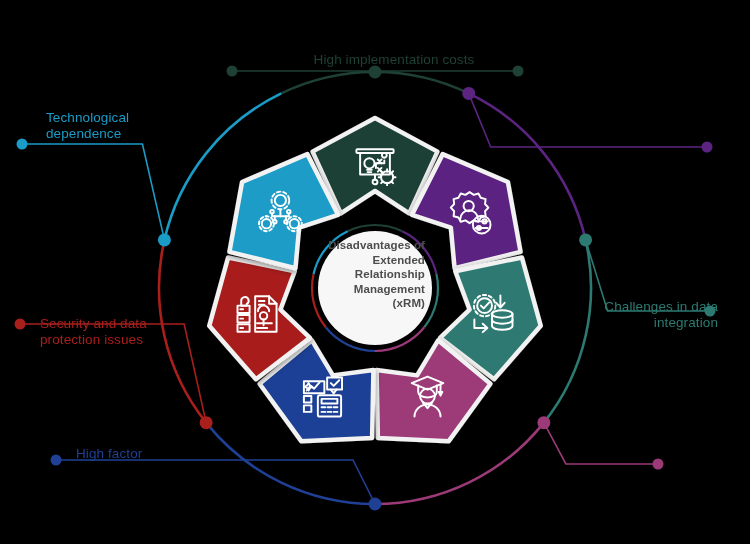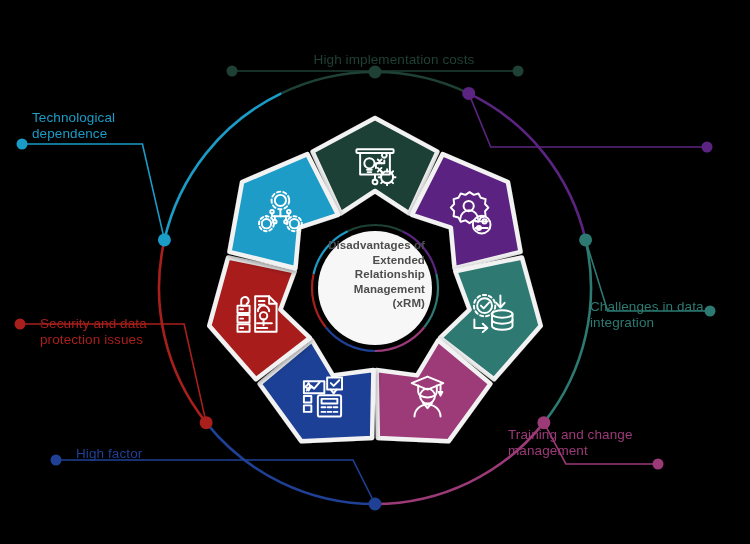--- a/index.html
+++ b/index.html
@@ -191,22 +191,20 @@
       </g>
   </svg>
 
   <div id="centerText">Disadvantages
 of Extended
 Relationship
 Management
 (xRM)</div>
 
   <div class="lbl c" id="lab0" style="left: 0px; top: 52px; width: 750px; color: rgb(30, 64, 53); text-align: center; padding-left: 19px;">High implementation costs</div>
-  <div class="lbl r" id="lab2" style="left: 590px; top: 299px; width: 128px; color: rgb(45, 122, 114);">Challenges in data
+  <div class="lbl r" id="lab2" style="left: 590px; top: 299px; width: 128px; color: rgb(45, 122, 114); text-align: right;">Challenges in data
 integration</div>
-  <div class="lbl r" id="lab3" style="left: 508px; top: 427px; width: 230px; color: rgb(156, 58, 120);">Training and change
-management</div>
   <div class="lbl l" id="lab4" style="left: 76px; top: 446px; width: 200px; color: rgb(31, 64, 149);">High factor</div>
   <div class="lbl l" id="lab5" style="left: 40px; top: 316px; width: 200px; color: rgb(168, 31, 28);">Security and data
 protection issues</div>
-  <div class="lbl l" id="lab6" style="left: 32px; top: 110px; width: 200px; color: rgb(26, 156, 199);">Technological
+  <div class="lbl l" id="lab6" style="left: 46px; top: 110px; width: 200px; color: rgb(26, 156, 199);">Technological
 dependence</div>
 </div>
 
 </body></html>

